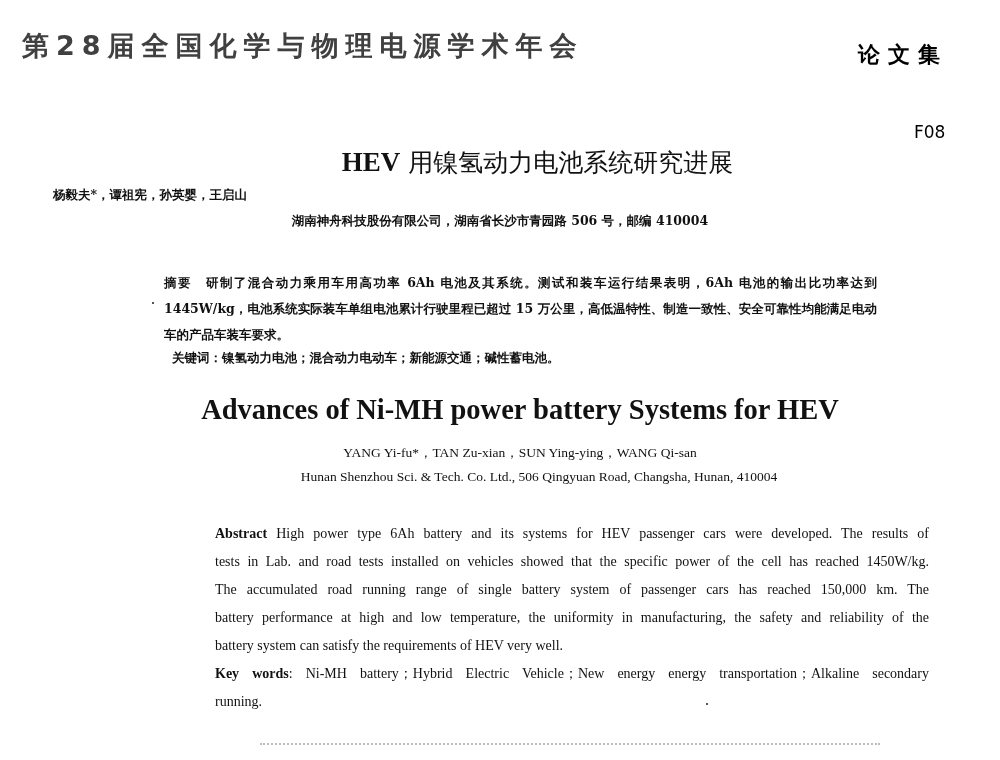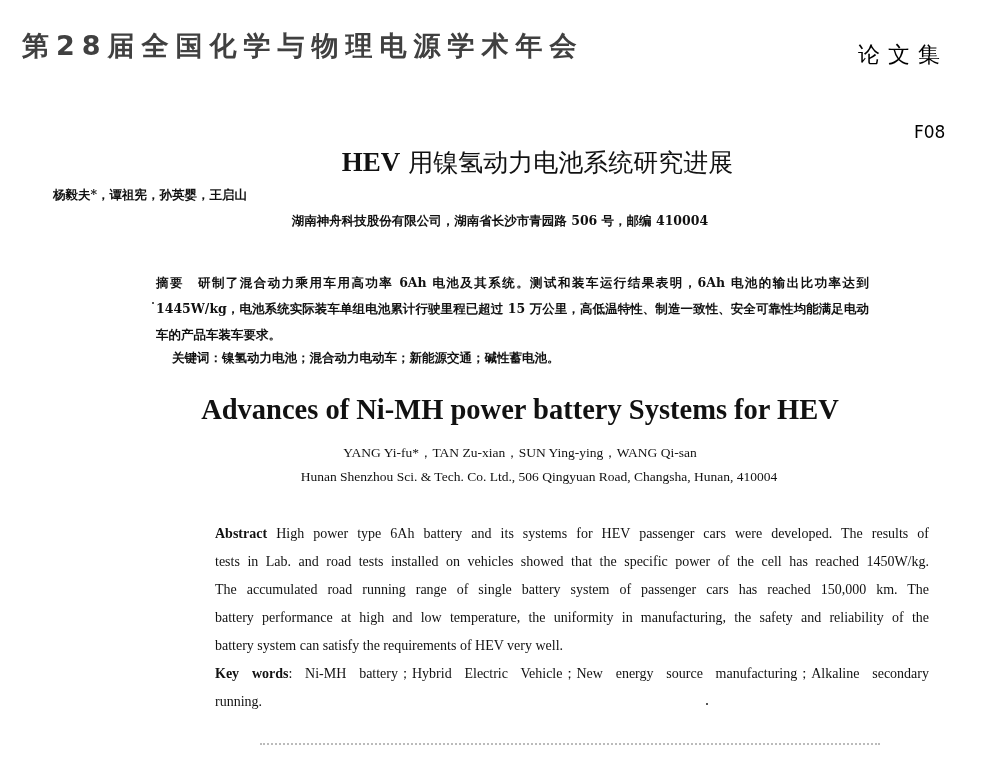--- a/index.html
+++ b/index.html
@@ -1,25 +1,25 @@
 <!DOCTYPE html>
 <html><head>
 <meta charset="utf-8">
 <style>
   html, body { margin:0; padding:0; background:#ffffff; }
   body { width:1000px; height:760px; position:relative; overflow:hidden; color:#111; font-family:"DejaVu Serif", serif; }
   .abs { position:absolute; white-space:nowrap; }
   .hdr-left { left:22px; top:28px; font-family:"DejaVu Sans", sans-serif; font-weight:bold; font-size:27px; letter-spacing:7px; color:#404040; }
-  .hdr-right { right:52px; top:40px; font-family:"DejaVu Serif", serif; font-weight:normal; font-size:22px; letter-spacing:8px; color:#000; }
+  .hdr-right { right:52px; top:40px; font-family:"DejaVu Serif", serif; font-weight:bold; font-size:22px; letter-spacing:8px; color:#000; }
   .code { left:914px; top:122px; font-family:"DejaVu Sans", sans-serif; font-size:17px; color:#000; }
   .cn-title { left:0; width:1000px; text-align:center; top:146px; font-size:25px; padding-left:75px; box-sizing:border-box; }
   .cn-title b { font-family:"Liberation Serif", serif; font-weight:bold; font-size:27px; }
   .cn-authors { left:13px; width:1000px; text-align:left; top:187px; font-size:12.5px; font-weight:bold; padding-left:40px; box-sizing:border-box; }
   .cn-affil { left:0; width:1000px; text-align:center; top:213px; font-size:12.5px; font-weight:bold; box-sizing:border-box;}
-  .cn-abs { left:156px; width:713px; top:270px; font-size:12.5px; line-height:26px; white-space:normal; text-align:justify; font-weight:bold; }
+  .cn-abs { left:164px; width:713px; top:270px; font-size:12.5px; line-height:26px; white-space:normal; text-align:justify; font-weight:bold; }
   .cn-abs .lbl { font-weight:bold; margin-right:14px; }
   .cn-kw { left:172px; top:350px; font-size:12.5px; font-weight:bold; }
   .en-title { left:0; width:1000px; text-align:center; top:394px; font-family:"Liberation Serif", serif; font-weight:bold; font-size:28.5px; padding-left:40px; box-sizing:border-box; }
   .en-authors { left:0; width:1000px; text-align:center; top:444px; font-family:"Liberation Serif", serif; font-size:13.5px; padding-left:40px; box-sizing:border-box; }
   .en-affil { left:0; width:1000px; text-align:center; top:469px; font-family:"Liberation Serif", serif; font-size:13.5px; padding-left:40px; box-sizing:border-box;margin-left:19px; }
   .en-abs { left:172px; width:714px; top:520px; font-family:"Liberation Serif", serif; font-size:14px; line-height:28px; white-space:normal; text-align:justify;margin-left:43px; }
   .en-abs .line { display:block; text-align:justify; text-align-last:justify; }
   .en-abs .line.last { text-align-last:left; }
   .bold { font-weight:bold; }
   .faint { left:260px; top:743px; width:620px; height:4px; border-top:2px dotted #bbb; }
@@ -44,18 +44,18 @@
 <div class="abs en-title">Advances of Ni-MH power battery Systems for HEV</div>
 <div class="abs en-authors">YANG Yi-fu*，TAN Zu-xian，SUN Ying-ying，WANG Qi-san</div>
 <div class="abs en-affil">Hunan Shenzhou Sci. &amp; Tech. Co. Ltd., 506 Qingyuan Road, Changsha, Hunan, 410004</div>
 
 <div class="abs en-abs">
   <span class="line"><span class="bold">Abstract</span><span> High power type 6Ah battery and its systems for HEV passenger cars were developed. The results of</span></span>
   <span class="line">tests in Lab. and road tests installed on vehicles showed that the specific power of the cell has reached 1450W/kg.</span>
   <span class="line">The accumulated road running range of single battery system of passenger cars has reached 150,000 km. The</span>
   <span class="line">battery performance at high and low temperature, the uniformity in manufacturing, the safety and reliability of the</span>
   <span class="line last">battery system can satisfy the requirements of HEV very well.</span>
-  <span class="line"><span class="bold">Key words</span><span>: Ni-MH battery；Hybrid Electric Vehicle；New energy source manufacturing；Alkaline secondary</span></span>
+  <span class="line"><span class="bold">Key words</span><span>: Ni-MH battery；Hybrid Electric Vehicle；New energy energy transportation；Alkaline secondary</span></span>
   <span class="line last">running.</span>
 </div>
 
 <div class="abs speck" style="left:706px;top:703px;"></div>
 <div class="abs faint"></div>
 
 </body></html>

